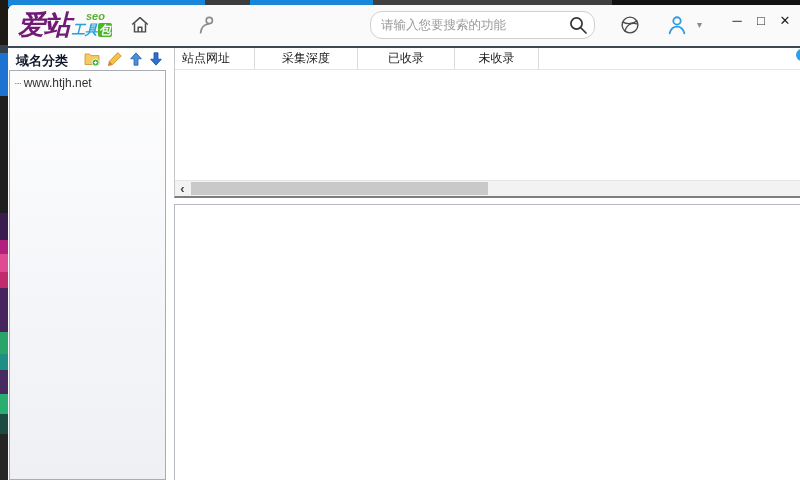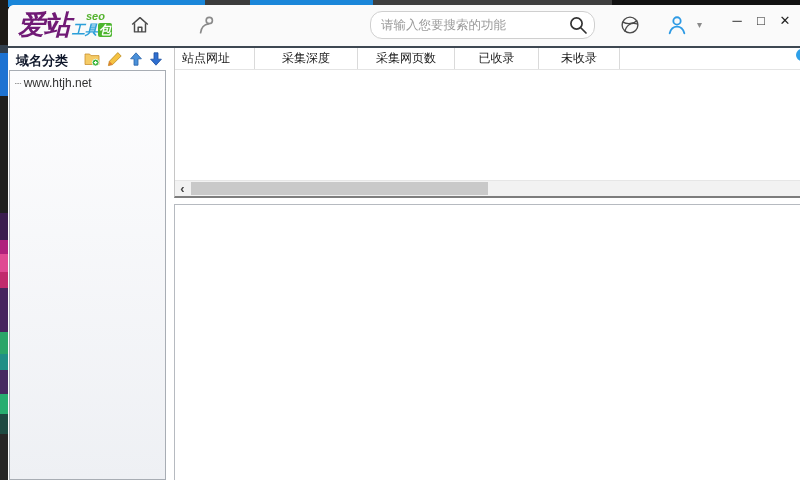--- a/index.html
+++ b/index.html
@@ -198,21 +198,20 @@
           <span>www.htjh.net</span>
         </div>
       </div>
     </div>
 
     <div class="main">
       <div class="table-panel">
         <div class="thead">
           <div class="th">站点网址</div>
           <div class="th">采集深度</div>
-          <div class="th">采集网页数</div>
           <div class="th">已收录</div>
           <div class="th">未收录</div>
         </div>
         <div class="tbody"></div>
         <div class="hscroll">
           <div class="hs-arrow">‹</div>
           <div class="hs-thumb"></div>
         </div>
         <div class="notif-dot"></div>
       </div>

